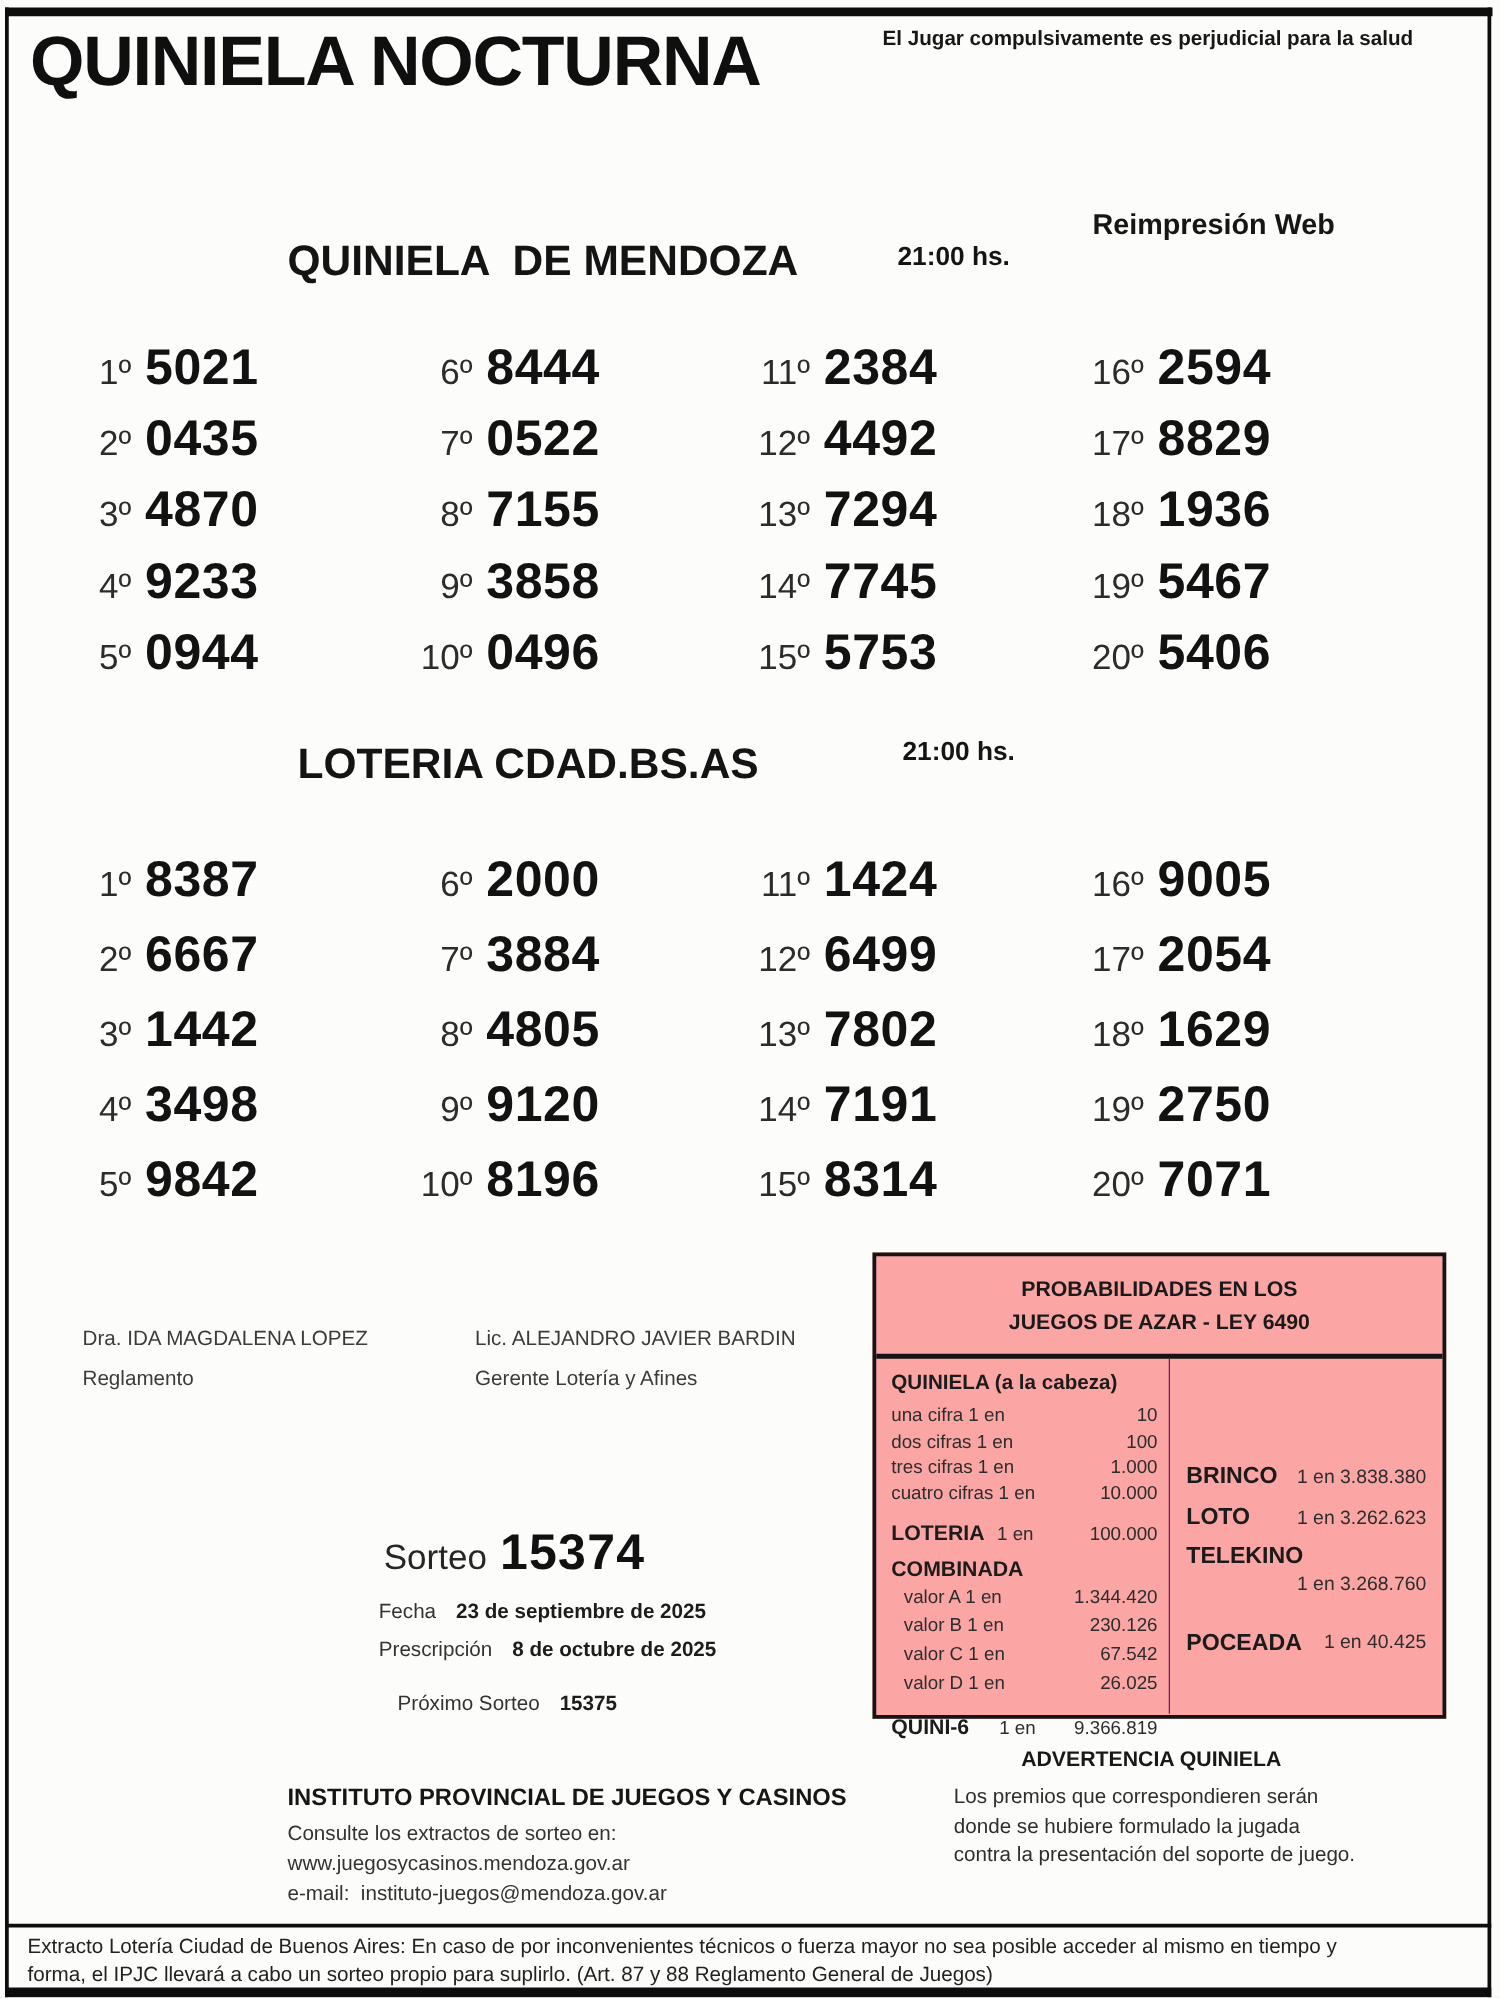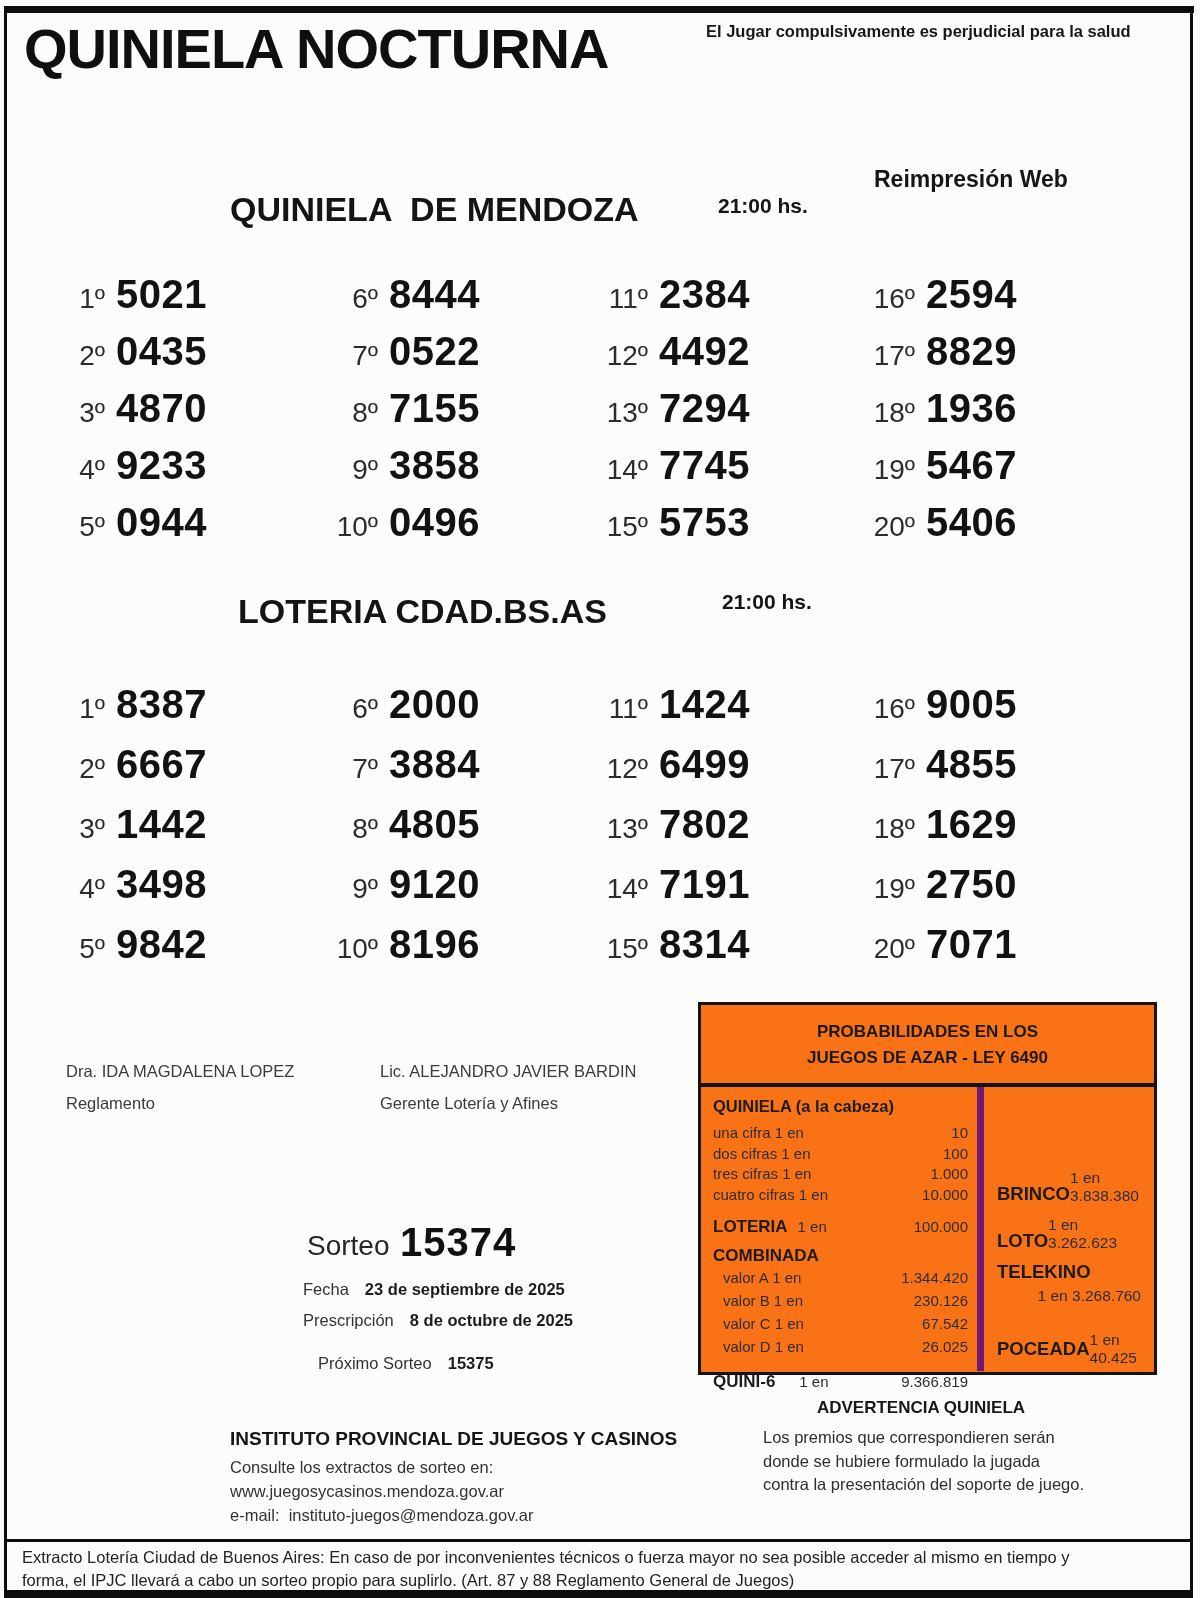--- a/index.html
+++ b/index.html
@@ -27,25 +27,25 @@
   .resgrid.mdz { grid-template-rows:repeat(5, 57px); }
   .resgrid.bsas { grid-template-rows:repeat(5, 60px); }
   .res { display:flex; align-items:baseline; padding-top:6px; }
   .ord { width:50px; text-align:right; font-size:28px; color:#2c2c2c; }
   .num { margin-left:11px; font-size:40px; font-weight:700; color:#121212; letter-spacing:0.5px; }
 
   .sig-name { font-size:16.5px; color:#3b3b3b; }
   .sig-role { font-size:16.5px; color:#3b3b3b; }
 
   .prob-box { position:absolute; left:698px; top:1002px; width:459px; height:373px;
-    border:3px solid #141414; box-sizing:border-box; background:#f97316; }
+    border:3px solid #141414; box-sizing:border-box; background:#fca5a5; }
   .prob-title { text-align:center; font-weight:700; font-size:17px; line-height:26px;
     padding-top:14px; height:82px; box-sizing:border-box; border-bottom:4px solid #141414; color:#1a1a1a; }
   .prob-body { display:flex; height:284px; }
-  .prob-left { width:283px; border-right:7px solid #701a75; box-sizing:border-box; padding:10px 7px 4px 12px; }
+  .prob-left { width:235px; border-right:1px solid #701a75; box-sizing:border-box; padding:10px 7px 4px 12px; }
   .prob-right { flex:1; padding:10px 13px; box-sizing:border-box; }
   .q-header { font-weight:700; font-size:16.5px; color:#1c1c1c; margin-bottom:7px; }
   .prow { display:flex; font-size:15px; line-height:20.5px; color:#2d2d2d; }
   .prow .pval { margin-left:auto; padding-right:2px; }
   .lotrow { display:flex; align-items:baseline; margin-top:12px; }
   .gname { font-weight:700; font-size:17px; color:#1c1c1c; }
   .gconj { font-size:15px; color:#2d2d2d; margin-left:10px; }
   .lotrow .pval, .quinirow .pval { margin-left:auto; font-size:15px; color:#2d2d2d; padding-right:2px; }
   .comb-h { font-weight:700; font-size:17px; color:#1c1c1c; margin-top:9px; }
   .vrow { display:flex; font-size:15px; line-height:22px; color:#2d2d2d; padding-left:10px; margin-top:1px; }
@@ -236,21 +236,21 @@
     <div class="res">
         <span class="ord">15º</span>
         <span class="num">8314</span>
       </div>
     <div class="res">
         <span class="ord">16º</span>
         <span class="num">9005</span>
       </div>
     <div class="res">
         <span class="ord">17º</span>
-        <span class="num">4855</span>
+        <span class="num">2054</span>
       </div>
     <div class="res">
         <span class="ord">18º</span>
         <span class="num">1629</span>
       </div>
     <div class="res">
         <span class="ord">19º</span>
         <span class="num">2750</span>
       </div>
     <div class="res">

